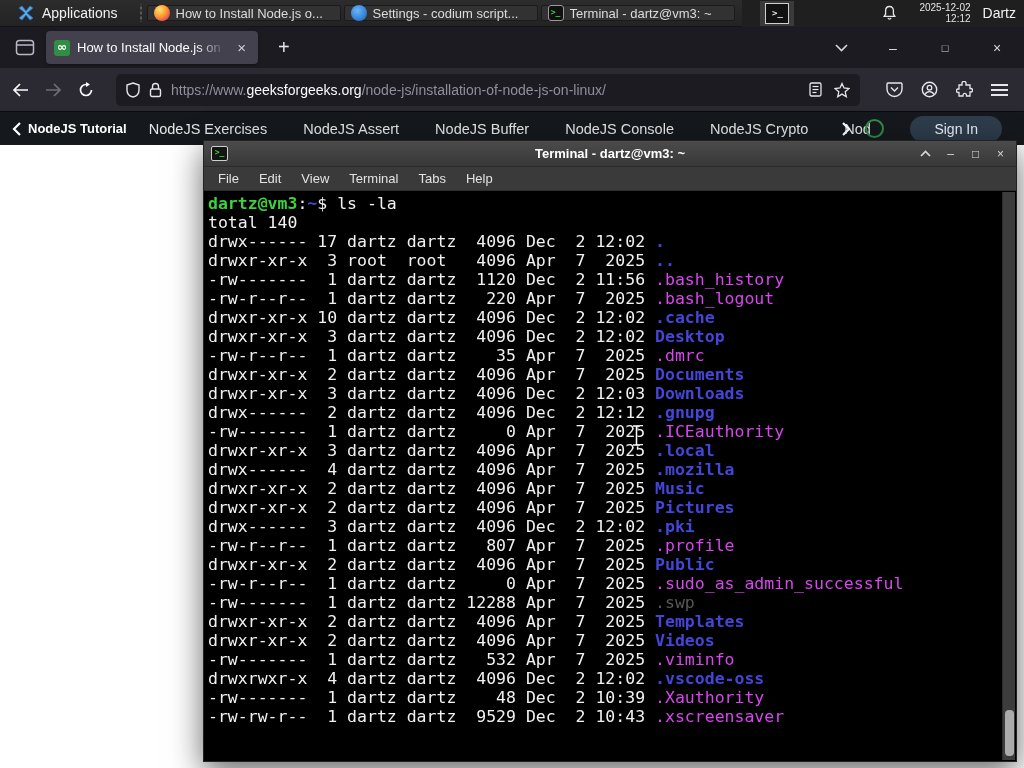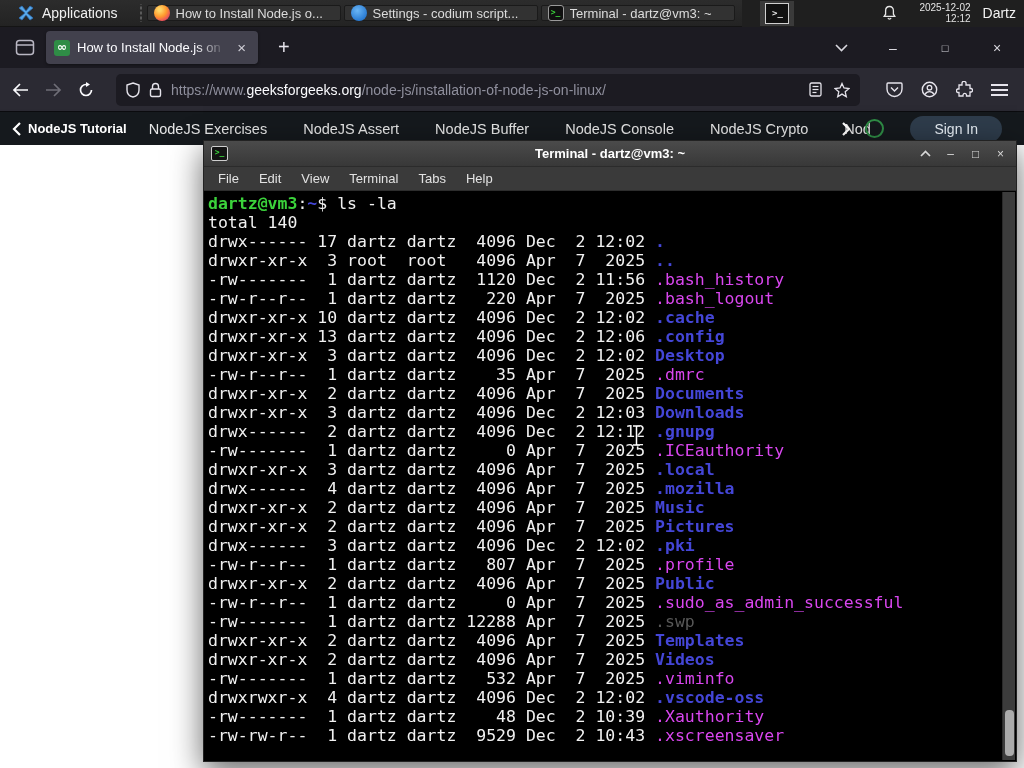--- a/index.html
+++ b/index.html
@@ -295,21 +295,20 @@
       </div>
     <div class="term-content">
       <div class="term-line"><span class="t-green">dartz@vm3</span><span>:</span><span class="t-dir">~</span><span>$ ls -la</span></div>
       <div class="term-line">total 140</div>
       <div>
           <div class="term-line"><span class="t-pre">drwx------ 17 dartz dartz  4096 Dec  2 12:02 </span><span class="t-name t-dir">.</span></div>
           <div class="term-line"><span class="t-pre">drwxr-xr-x  3 root  root   4096 Apr  7  2025 </span><span class="t-name t-dir">..</span></div>
           <div class="term-line"><span class="t-pre">-rw-------  1 dartz dartz  1120 Dec  2 11:56 </span><span class="t-name t-file">.bash_history</span></div>
           <div class="term-line"><span class="t-pre">-rw-r--r--  1 dartz dartz   220 Apr  7  2025 </span><span class="t-name t-file">.bash_logout</span></div>
           <div class="term-line"><span class="t-pre">drwxr-xr-x 10 dartz dartz  4096 Dec  2 12:02 </span><span class="t-name t-dir">.cache</span></div>
-          <div class="term-line"><span class="t-pre">drwxr-xr-x 13 dartz dartz  4096 Dec  2 12:06 </span><span class="t-name t-dir">.config</span></div>
           <div class="term-line"><span class="t-pre">drwxr-xr-x  3 dartz dartz  4096 Dec  2 12:02 </span><span class="t-name t-dir">Desktop</span></div>
           <div class="term-line"><span class="t-pre">-rw-r--r--  1 dartz dartz    35 Apr  7  2025 </span><span class="t-name t-file">.dmrc</span></div>
           <div class="term-line"><span class="t-pre">drwxr-xr-x  2 dartz dartz  4096 Apr  7  2025 </span><span class="t-name t-dir">Documents</span></div>
           <div class="term-line"><span class="t-pre">drwxr-xr-x  3 dartz dartz  4096 Dec  2 12:03 </span><span class="t-name t-dir">Downloads</span></div>
           <div class="term-line"><span class="t-pre">drwx------  2 dartz dartz  4096 Dec  2 12:12 </span><span class="t-name t-dir">.gnupg</span></div>
           <div class="term-line"><span class="t-pre">-rw-------  1 dartz dartz     0 Apr  7  2025 </span><span class="t-name t-file">.ICEauthority</span></div>
           <div class="term-line"><span class="t-pre">drwxr-xr-x  3 dartz dartz  4096 Apr  7  2025 </span><span class="t-name t-dir">.local</span></div>
           <div class="term-line"><span class="t-pre">drwx------  4 dartz dartz  4096 Apr  7  2025 </span><span class="t-name t-dir">.mozilla</span></div>
           <div class="term-line"><span class="t-pre">drwxr-xr-x  2 dartz dartz  4096 Apr  7  2025 </span><span class="t-name t-dir">Music</span></div>
           <div class="term-line"><span class="t-pre">drwxr-xr-x  2 dartz dartz  4096 Apr  7  2025 </span><span class="t-name t-dir">Pictures</span></div>

